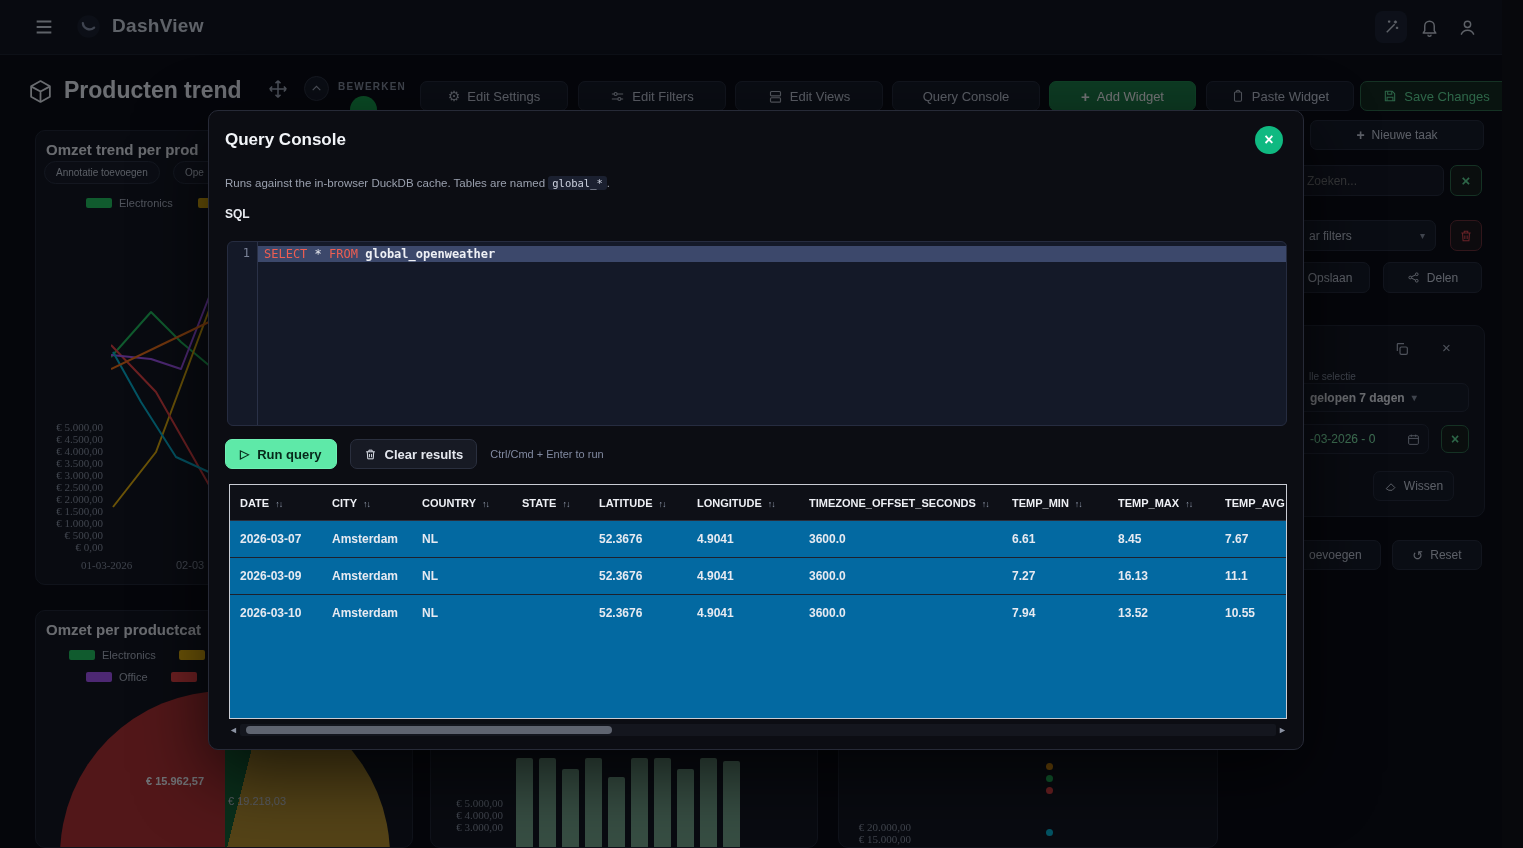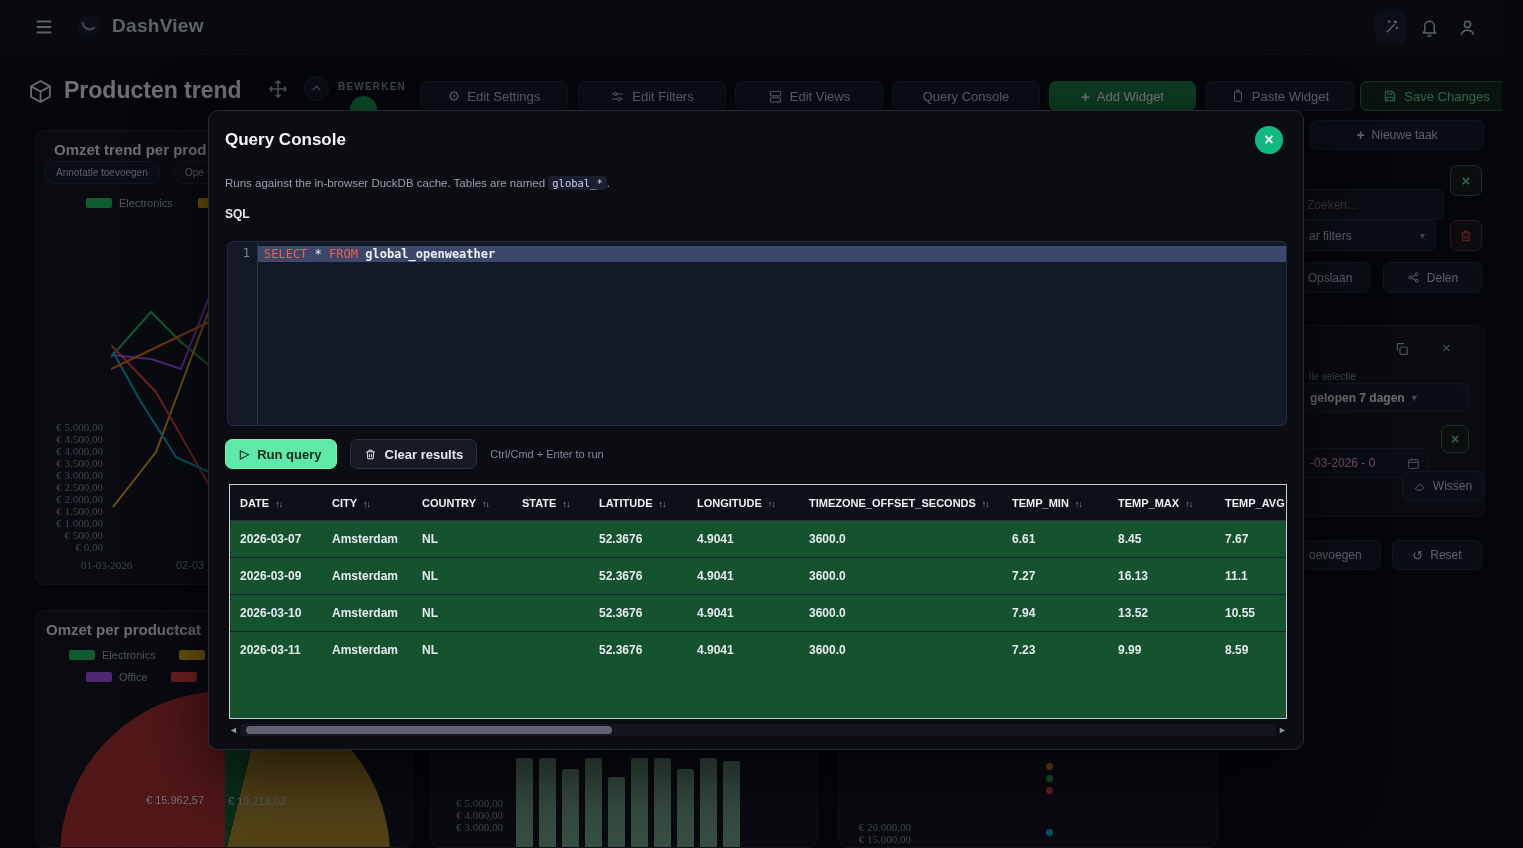--- a/index.html
+++ b/index.html
@@ -27,21 +27,21 @@
   .swatch { display:inline-block; width:26px; height:10px; border-radius:2px; }
   .legend-txt { font-size:11px; color:#aeb4c2; }
   .tick { color:#8b92a2; font-size:11px; text-align:right; white-space:nowrap; }
   .tick-col { display:flex; flex-direction:column; justify-content:flex-end;font-family:Liberation Serif, serif; }
   .bar { position:absolute; width:17px; bottom:0; background:#79a88d; border-radius:2px 2px 0 0; }
   .dot { position:absolute; width:7px; height:7px; border-radius:50%; }
   .pie { position:absolute; border-radius:50%;
          background:conic-gradient(from 0deg,#166534 0 14deg,#b8912b 14deg 128deg,#0e7490 128deg 212deg,#b32f2f 212deg 360deg); }
 
   
-  .rp-input { background:#141722; border:1px solid #272c3b; border-radius:7px; color:#f9a8d4; font-size:12px;margin-top:24px; }
+  .rp-input { background:#141722; border:1px solid #272c3b; border-radius:7px; color:#86efac; font-size:12px; }
   .rp-btn { background:#161a24; border:1px solid #272c3b; border-radius:7px; color:#c9cfdc; font-size:12px; display:flex; align-items:center; justify-content:center; gap:7px; cursor:pointer; white-space:nowrap; }
   .sq { width:32px; height:31px; border-radius:7px; display:flex; align-items:center; justify-content:center; background:#141c18; }
   .chev { font-size:10px; color:#8b92a2; }
 
   
   .overlay { left:0; top:0; width:1523px; height:848px; background:rgba(2,3,8,.55); z-index:10; }
   .modal { left:208px; top:110px; width:1096px; height:640px; background:#0c0d13; border:1px solid #272a37; border-radius:10px;
            box-shadow:0 24px 70px rgba(0,0,0,.65); z-index:20; }
   .m-title { font-size:17px; font-weight:bold; color:#f2f4f8; }
   .m-sub { font-size:11.5px; color:#9aa0ae; }
@@ -54,21 +54,21 @@
   .code-col { flex:1; padding-top:4px; }
   .code-line-hl { background:#3c486b; padding:1px 6px; color:#e8eaf0; }
   .kw { color:#ef5e52; }
   .code-table-name { font-weight:bold; color:#eef0f5; }
   .run-btn { height:30px; padding:0 14px; background:#5ee9a8; border:1px solid #6ff0b3; border-radius:7px; color:#06281a;
              font-size:13px; font-weight:bold; display:flex; align-items:center; gap:8px; cursor:pointer; }
   .clear-btn { height:30px; padding:0 13px; background:#171a24; border:1px solid #2a2f3e; border-radius:7px; color:#e4e7ee;
                font-size:13px; font-weight:bold; display:flex; align-items:center; gap:8px; cursor:pointer; }
   .hint { font-size:11px; color:#8189a0; }
 
-  .results-wrap { border:1px solid #c9ccd4; background:#14532d; overflow:hidden; }
+  .results-wrap { border:1px solid #c9ccd4; background:#0369a1; overflow:hidden; }
   table { border-collapse:collapse; table-layout:fixed; width:1095px; }
   th { font-size:11px; font-weight:bold; color:#eef0f5; text-align:left; padding:12px 10px 11px 10px; background:#0e1017;
        border-bottom:1px solid #2a2e3c; white-space:nowrap; overflow:hidden; }
   td { font-size:12px; font-weight:bold; color:#e7eaf1; padding:11px 10px; border-top:1px solid #1d212d; white-space:nowrap; overflow:hidden; }
   tbody tr:first-child td { border-top:none; }
   .sort { font-size:9px; color:#9099ab; margin-left:6px; letter-spacing:-1px; }
   .hscroll { display:flex; align-items:center; gap:2px; }
   .hs-arrow { font-size:9px; color:#8b92a2; line-height:12px; }
   .hs-track { flex:1; height:12px; background:#14161e; border-radius:2px; position:relative; }
   .hs-thumb { position:absolute; left:6px; top:2px; width:366px; height:8px; background:#5f6470; border-radius:4px; }
@@ -166,21 +166,21 @@
   </div>
   <div class="abs tbtn savegreen" style="left:1360px;top:81px;width:153px;z-index:1;">
     <svg width="14" height="14" viewBox="0 0 24 24" fill="none" stroke="#62dd96" stroke-width="1.8">
         <path d="M4 4h12l4 4v12H4z" stroke-linejoin="round"></path>
         <path d="M8 4v5h7V4M7 20v-6h10v6"></path>
       </svg>
     <span>Save Changes</span>
   </div>
 
   <div class="panel" style="left:35px;top:130px;width:378px;height:455px;">
-    <div class="abs panel-title" style="left:18px;top:10px;">Omzet trend per prod</div>
+    <div class="abs panel-title" style="left:10px;top:10px;">Omzet trend per prod</div>
     <div class="abs pill" style="left:8px;top:30px;">
         <span>Annotatie toevoegen</span>
       </div>
     <div class="abs pill" style="left:137px;top:30px;width:72px;">
         <span>Ope</span>
       </div>
     <div class="abs" style="left:50px;top:66px;display:flex;align-items:center;gap:7px;">
       <span class="swatch" style="background:#22c55e;"></span>
       <span class="legend-txt">Electronics</span>
       <span class="swatch" style="background:#eab308;margin-left:18px;"></span>
@@ -216,21 +216,21 @@
       <span class="swatch" style="background:#22c55e;"></span>
       <span class="legend-txt">Electronics</span>
       <span class="swatch" style="background:#eab308;margin-left:16px;"></span>
     </div>
     <div class="abs" style="left:50px;top:60px;display:flex;align-items:center;gap:7px;">
       <span class="swatch" style="background:#a855f7;"></span>
       <span class="legend-txt">Office</span>
       <span class="swatch" style="background:#ef4444;margin-left:16px;"></span>
     </div>
     <div class="pie" style="left:24px;top:80px;width:330px;height:330px;"></div>
-    <div class="abs" style="left:110px;top:183px;font-size:11px;font-weight:normal;color:#f2f4f8;">€ 15.962,57</div>
+    <div class="abs" style="left:110px;top:164px;font-size:11px;font-weight:bold;color:#f2f4f8;">€ 15.962,57</div>
     <div class="abs" style="left:192px;top:184px;font-size:11px;color:#c2c7d2;">€ 19.218,03</div>
   </div>
 
   <div class="panel" style="left:430px;top:610px;width:388px;height:238px;">
     <div class="abs tick-col" style="left:10px;top:130px;width:62px;height:92px;">
         <div class="tick">€ 5.000,00</div>
         <div class="tick">€ 4.000,00</div>
         <div class="tick">€ 3.000,00</div>
       </div>
     <div id="bars-box" class="abs" style="left:85px;top:0;width:260px;height:238px;">
@@ -308,21 +308,21 @@
     <div class="abs rp-input" style="left:53px;top:98px;width:140px;height:30px;display:flex;align-items:center;justify-content:space-between;padding:0 8px 0 20px;">
       <span>-03-2026 - 0</span>
       <svg width="13" height="13" viewBox="0 0 24 24" fill="none" stroke="#aab1c0" stroke-width="1.8">
           <rect x="3" y="5" width="18" height="16" rx="2"></rect>
           <path d="M8 3v4M16 3v4M3 10h18"></path>
         </svg>
     </div>
     <div class="abs sq" style="left:205px;top:99px;width:28px;height:28px;border:1px solid #2d6b48;color:#62dd96;font-size:14px;font-weight:bold;">
         <span>×</span>
       </div>
-    <div class="abs rp-btn" style="left:166px;top:145px;width:81px;height:30px;">
+    <div class="abs rp-btn" style="left:137px;top:145px;width:81px;height:30px;">
       <svg width="13" height="13" viewBox="0 0 24 24" fill="none" stroke="#c9cfdc" stroke-width="1.8">
           <path d="M4 16l9-9 7 7-5 5H9l-5-3z" stroke-linejoin="round"></path>
         </svg>
       <span>Wissen</span>
     </div>
   </div>
 
   <div class="abs rp-btn" style="left:1280px;top:540px;width:101px;height:30px;justify-content:flex-start;padding-left:28px;z-index:1;">
     <span>oevoegen</span>
   </div>
@@ -427,32 +427,20 @@
               <td>Amsterdam</td>
               <td>NL</td>
               <td></td>
               <td>52.3676</td>
               <td>4.9041</td>
               <td>3600.0</td>
               <td>7.94</td>
               <td>13.52</td>
               <td>10.55</td>
             </tr>
-            <tr>
-              <td>2026-03-11</td>
-              <td>Amsterdam</td>
-              <td>NL</td>
-              <td></td>
-              <td>52.3676</td>
-              <td>4.9041</td>
-              <td>3600.0</td>
-              <td>7.23</td>
-              <td>9.99</td>
-              <td>8.59</td>
-            </tr>
           </tbody>
       </table>
     </div>
 
     <div class="abs hscroll" style="left:20px;top:612px;width:1058px;height:14px;">
       <span class="hs-arrow">◄</span>
       <div class="hs-track">
           <div class="hs-thumb"></div>
         </div>
       <span class="hs-arrow">►</span>

